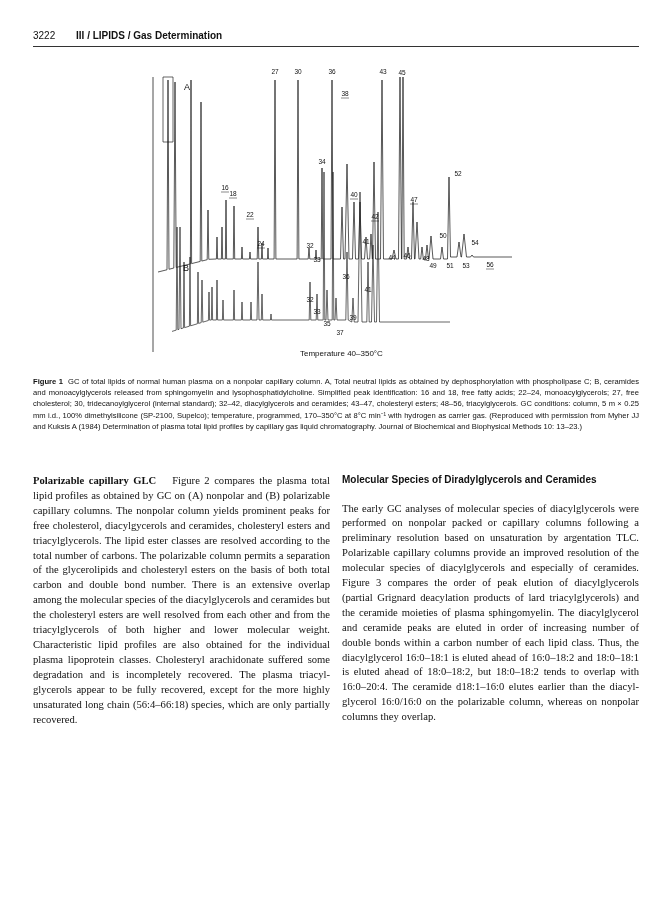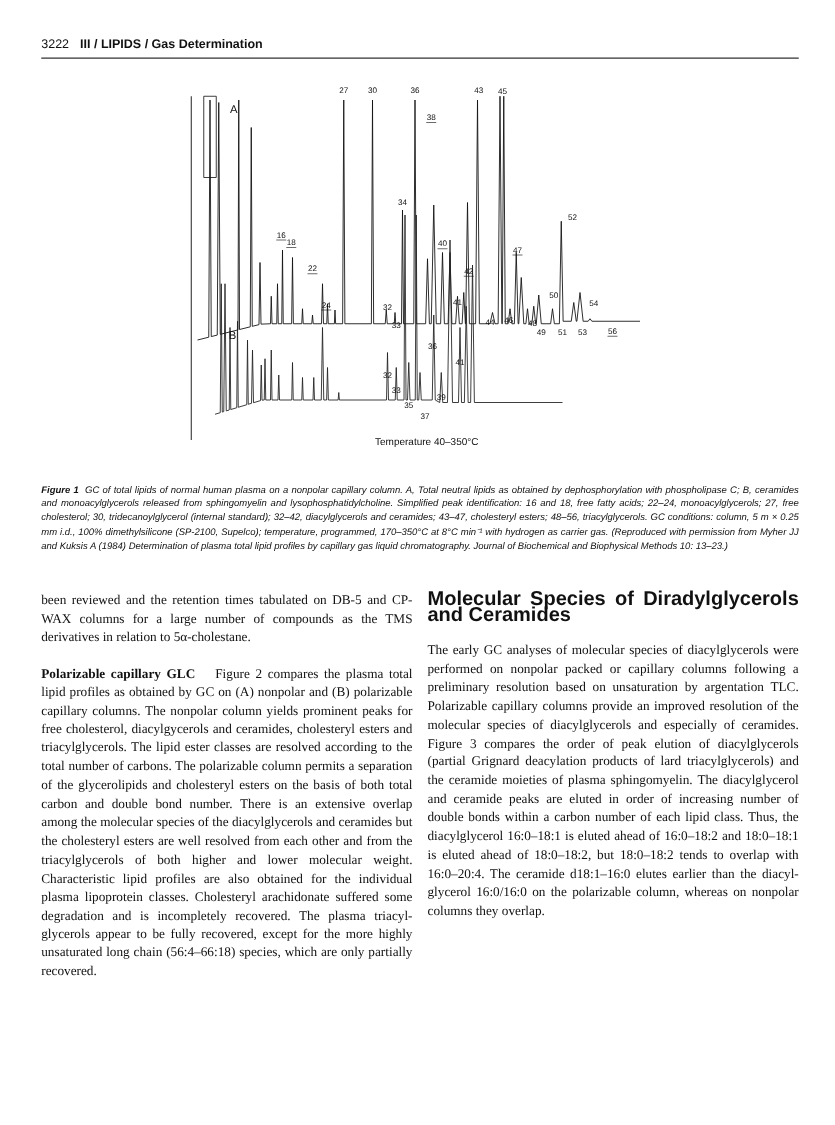--- a/index.html
+++ b/index.html
@@ -2,45 +2,45 @@
 <html><head>
 <meta charset="utf-8">
 <style>
   html, body { margin: 0; padding: 0; background: #ffffff; }
   body { width: 668px; height: 900px; position: relative; overflow: hidden; color: #111; }
   .running-head {
     position: absolute; left: 33px; top: 30px; width: 606px;
     font-family: "Liberation Sans", sans-serif; font-size: 10px; color: #111;
     border-bottom: 1px solid #333; padding-bottom: 5px;
   }
-  .running-head .pg { margin-right: 6px; }
+  .running-head .pg { margin-right: 18px; }
   .running-head .section { font-weight: bold; }
   .figure { position: absolute; left: 150px; top: 62px; width: 370px; height: 300px; }
   .figure svg { width: 370px; height: 300px; display: block; }
   .fig-label { font-family: "Liberation Sans", sans-serif; font-size: 6.5px; fill: #111; }
   .trace-letter { font-family: "Liberation Sans", sans-serif; font-size: 9px; fill: #111; }
   .axis-caption { font-family: "Liberation Sans", sans-serif; font-size: 8px; fill: #111; }
   .caption {
-    position: absolute; left: 33px; top: 386px; width: 606px;
+    position: absolute; left: 33px; top: 376px; width: 606px;
     font-family: "Liberation Sans", sans-serif; font-size: 7.6px; line-height: 11.2px;
-    text-align: justify; color: #111; font-style: italic;
+    text-align: justify; color: #111;
   }
   .caption .fig-no { font-weight: bold; margin-right: 5px; }
   .col { position: absolute; top: 474px; width: 297px;
     font-family: "Liberation Serif", serif; font-size: 10.6px; line-height: 14.9px;
     text-align: justify; color: #111; hyphens: manual; }
   .col.left { left: 33px; }
   .col.right { left: 342px; }
   .col p { margin: 0; }
   .col p + p.sep { margin-top: 14px; }
   .col p.indent { text-indent: 12px; }
   .run-in { font-weight: bold; margin-right: 16px; }
   .fig-ref { font-weight: normal; }
   .heading {
-    font-family: "Liberation Sans", sans-serif; font-weight: bold; font-size: 16px;
+    font-family: "Liberation Sans", sans-serif; font-weight: bold; font-size: 10px;
     line-height: 12.5px; margin: 0 0 15px 0;
   }
 </style>
 </head>
 <body>
 
 <div class="running-head">
   <span class="pg">3222</span>
   <span class="section">III / LIPIDS / Gas Determination</span>
 </div>
@@ -107,20 +107,19 @@
     <text x="33" y="209" class="trace-letter">B</text>
     <text x="150" y="294" class="axis-caption">Temperature 40–350°C</text>
   </svg>
 </div>
 
 <div class="caption">
   <span class="fig-no">Figure 1</span><span>GC of total lipids of normal human plasma on a nonpolar capillary column. A, Total neutral lipids as obtained by dephosphorylation with phospholipase C; B, ceramides and monoacylglycerols released from sphingomyelin and lysophosphatidylcholine. Simplified peak identification: 16 and 18, free fatty acids; 22–24, monoacylglycerols; 27, free cholesterol; 30, tridecanoylglycerol (internal standard); 32–42, diacylglycerols and ceramides; 43–47, cholesteryl esters; 48–56, triacylglycerols. GC conditions: column, 5 m × 0.25 mm i.d., 100% dimethylsilicone (SP-2100, Supelco); temperature, programmed, 170–350°C at 8°C min⁻¹ with hydrogen as carrier gas. (Reproduced with permission from Myher JJ and Kuksis A (1984) Determination of plasma total lipid profiles by capillary gas liquid chromatography. Journal of Biochemical and Biophysical Methods 10: 13–23.)</span>
 </div>
 
 <div class="col left">
-  <p>been reviewed and the retention times tabulated on DB-5 and CP-WAX columns for a large number of compounds as the TMS derivatives in relation to 5α-cholestane.</p>
   <p class="sep"><span class="run-in">Polarizable capillary GLC</span><span class="fig-ref">Figure 2</span><span> compares the plasma total lipid profiles as obtained by GC on (A) nonpolar and (B) polarizable capillary columns. The nonpolar column yields prominent peaks for free cholesterol, diacylgycerols and ceramides, cholesteryl esters and triacylglycerols. The lipid ester classes are resolved according to the total number of carbons. The polarizable column permits a separation of the glycerolipids and cholesteryl esters on the basis of both total carbon and double bond number. There is an extensive overlap among the molecular species of the diacylglycerols and ceramides but the cholesteryl esters are well resolved from each other and from the triacylglycerols of both higher and lower molecular weight. Characteristic lipid profiles are also obtained for the individual plasma lipoprotein classes. Choles­teryl arachidonate suffered some degradation and is incompletely recovered. The plasma triacyl­glycerols appear to be fully recovered, except for the more highly unsaturated long chain (56:4–66:18) spe­cies, which are only partially recovered.</span></p>
 </div>
 
 <div class="col right">
   <div class="heading">Molecular Species of Diradylglycerols and Ceramides</div>
   <p><span>The early GC analyses of molecular species of diacyl­glycerols were performed on nonpolar packed or cap­illary columns following a preliminary resolution based on unsaturation by argentation TLC. Polariz­able capillary columns provide an improved resolu­tion of the molecular species of diacylglycerols and especially of ceramides. </span><span class="fig-ref">Figure 3</span><span> compares the order of peak elution of diacylglycerols (partial Grignard deacylation products of lard triacylglycerols) and the ceramide moieties of plasma sphingomyelin. The dia­cylglycerol and ceramide peaks are eluted in order of increasing number of double bonds within a carbon number of each lipid class. Thus, the diacylglycerol 16:0–18:1 is eluted ahead of 16:0–18:2 and 18:0–18:1 is eluted ahead of 18:0–18:2, but 18:0–18:2 tends to overlap with 16:0–20:4. The ce­ramide d18:1–16:0 elutes earlier than the diacyl­glycerol 16:0/16:0 on the polarizable column, where­as on nonpolar columns they overlap.</span></p>
 </div>
 
 </body></html>

